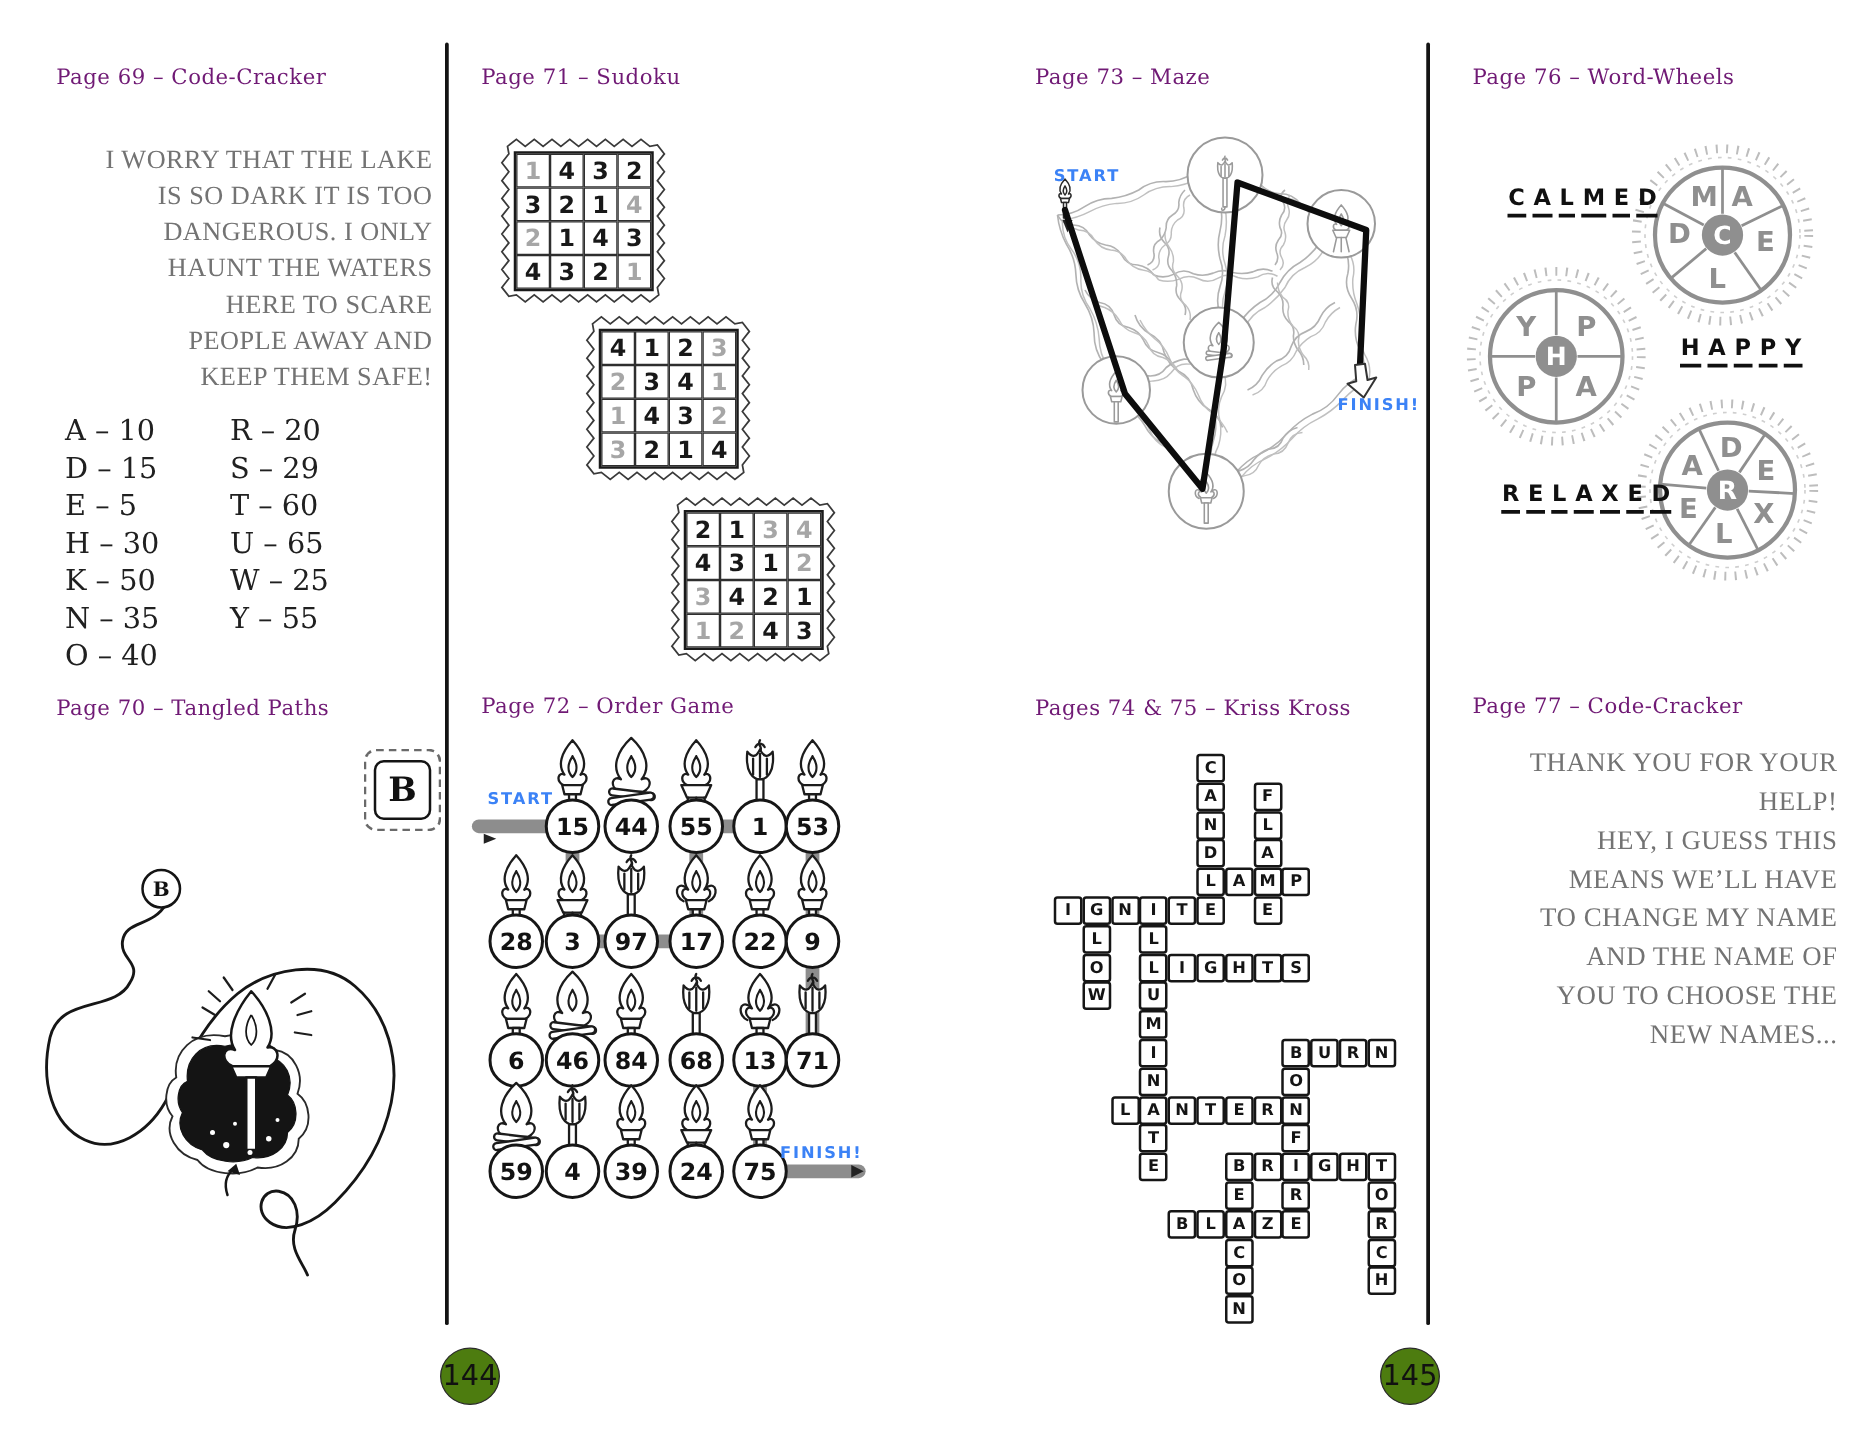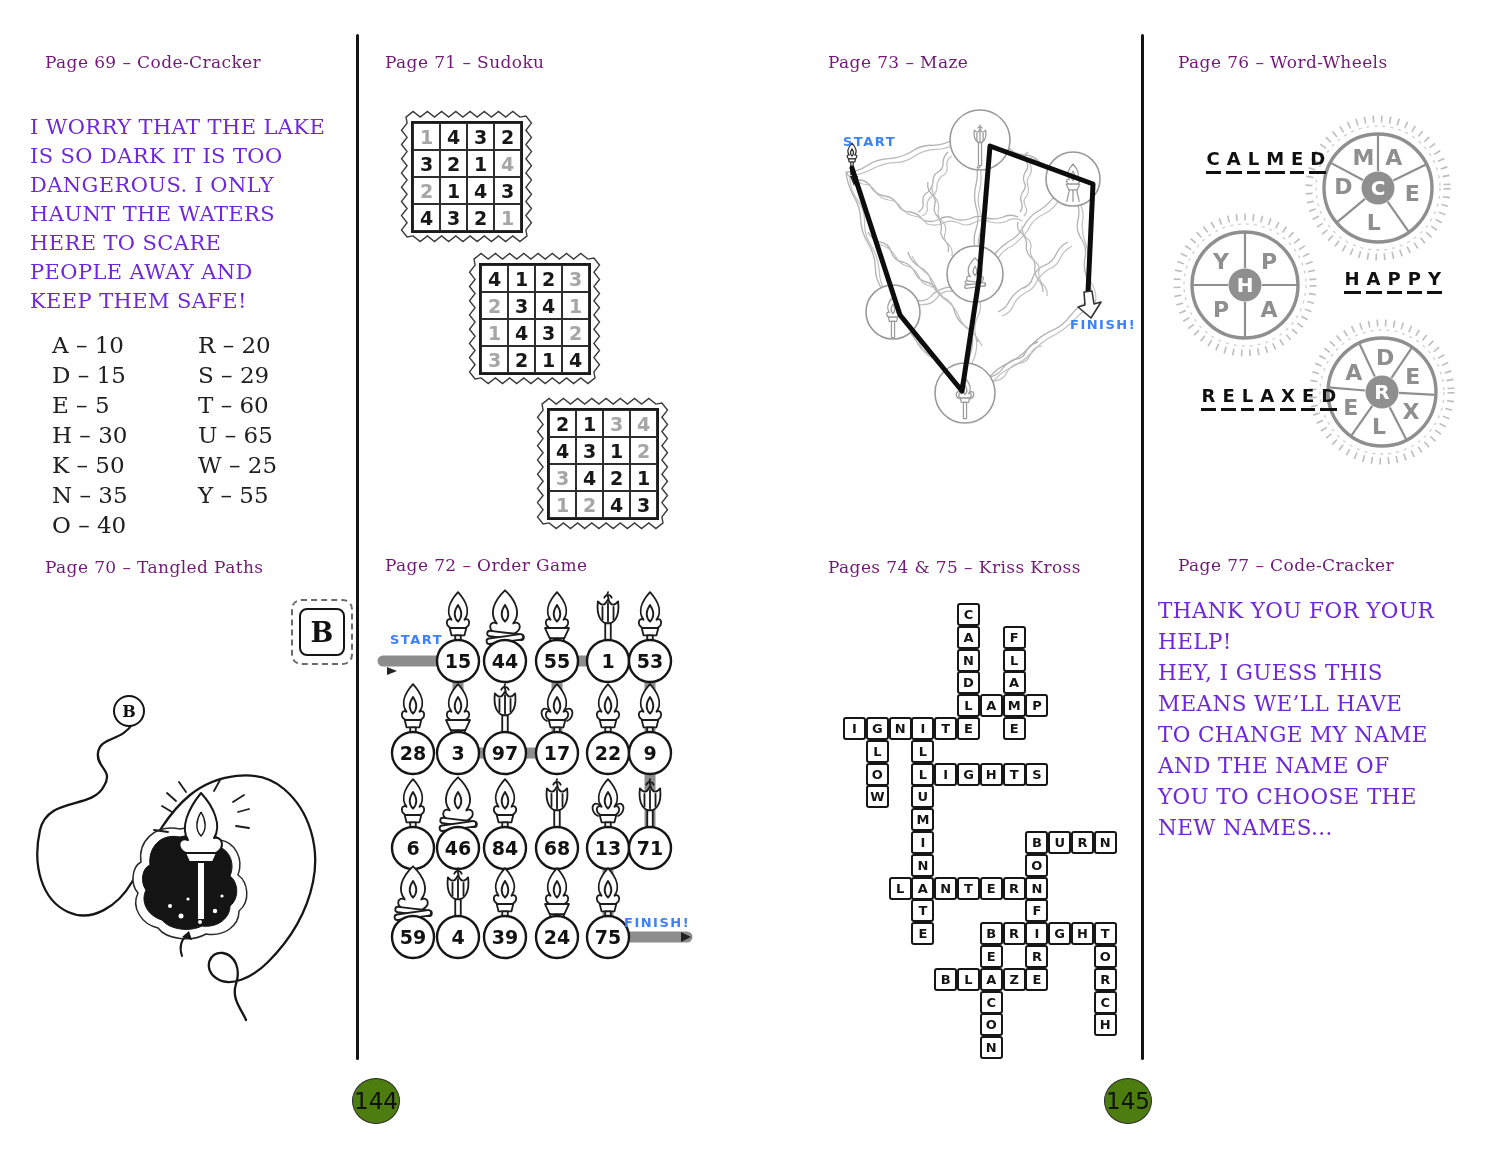--- a/index.html
+++ b/index.html
@@ -1,19 +1,19 @@
 <!DOCTYPE html>
 <html><head>
 <meta charset="utf-8">
 <style>
   html,body{margin:0;padding:0;background:#e8e8e8;}
   .page{position:relative;width:1500px;height:1156px;background:#ffffff;color:#1d1d1d;
         font-family:"DejaVu Serif",serif;overflow:hidden;margin:0 auto;}
   .hd{position:absolute;font-size:17px;letter-spacing:.4px;white-space:nowrap;color:#701a75;}
-  .msg{position:absolute;text-align:left;font-size:21px;line-height:29px;letter-spacing:.4px;color:#6d28d9;}
+  .msg{position:absolute;text-align:right;font-size:21px;line-height:29px;letter-spacing:.4px;color:#737373;font-family:Liberation Serif, serif;}
   .msg div{white-space:nowrap;}
   .codecol{position:absolute;font-size:23px;line-height:30px;color:#202020;}
   .divider{position:absolute;width:3px;background:#131313;border-radius:2px;}
   .pgnum{position:absolute;width:46px;height:44px;border:1.7px solid #2b2b2b;border-radius:50%;
          display:flex;align-items:center;justify-content:center;
          font-family:"DejaVu Sans",sans-serif;font-size:23px;color:#111;background:#4d7c0f;}
   .sudoku-wrap{position:absolute;}
   .zzsvg{position:absolute;left:0;top:0;}
   .sgrid{position:absolute;left:13px;top:13px;display:grid;grid-template-columns:repeat(4,27px);
          grid-auto-rows:27px;border:2.4px solid #1a1a1a;background:#fff;}
@@ -58,21 +58,21 @@
   </div>
   <div class="codecol" style="left:52px;top:330px;">
     <div>A – 10</div>
     <div>D – 15</div>
     <div>E – 5</div>
     <div>H – 30</div>
     <div>K – 50</div>
     <div>N – 35</div>
     <div>O – 40</div>
   </div>
-  <div class="codecol" style="left:198px;top:330px;">
+  <div class="codecol" style="left:184px;top:330px;">
     <div>R – 20</div>
     <div>S – 29</div>
     <div>T – 60</div>
     <div>U – 65</div>
     <div>W – 25</div>
     <div>Y – 55</div>
   </div>
 
   <div class="hd" style="left:45px;top:557px;">Page 70 – Tangled Paths</div>
   <div class="badge-outer"></div>

